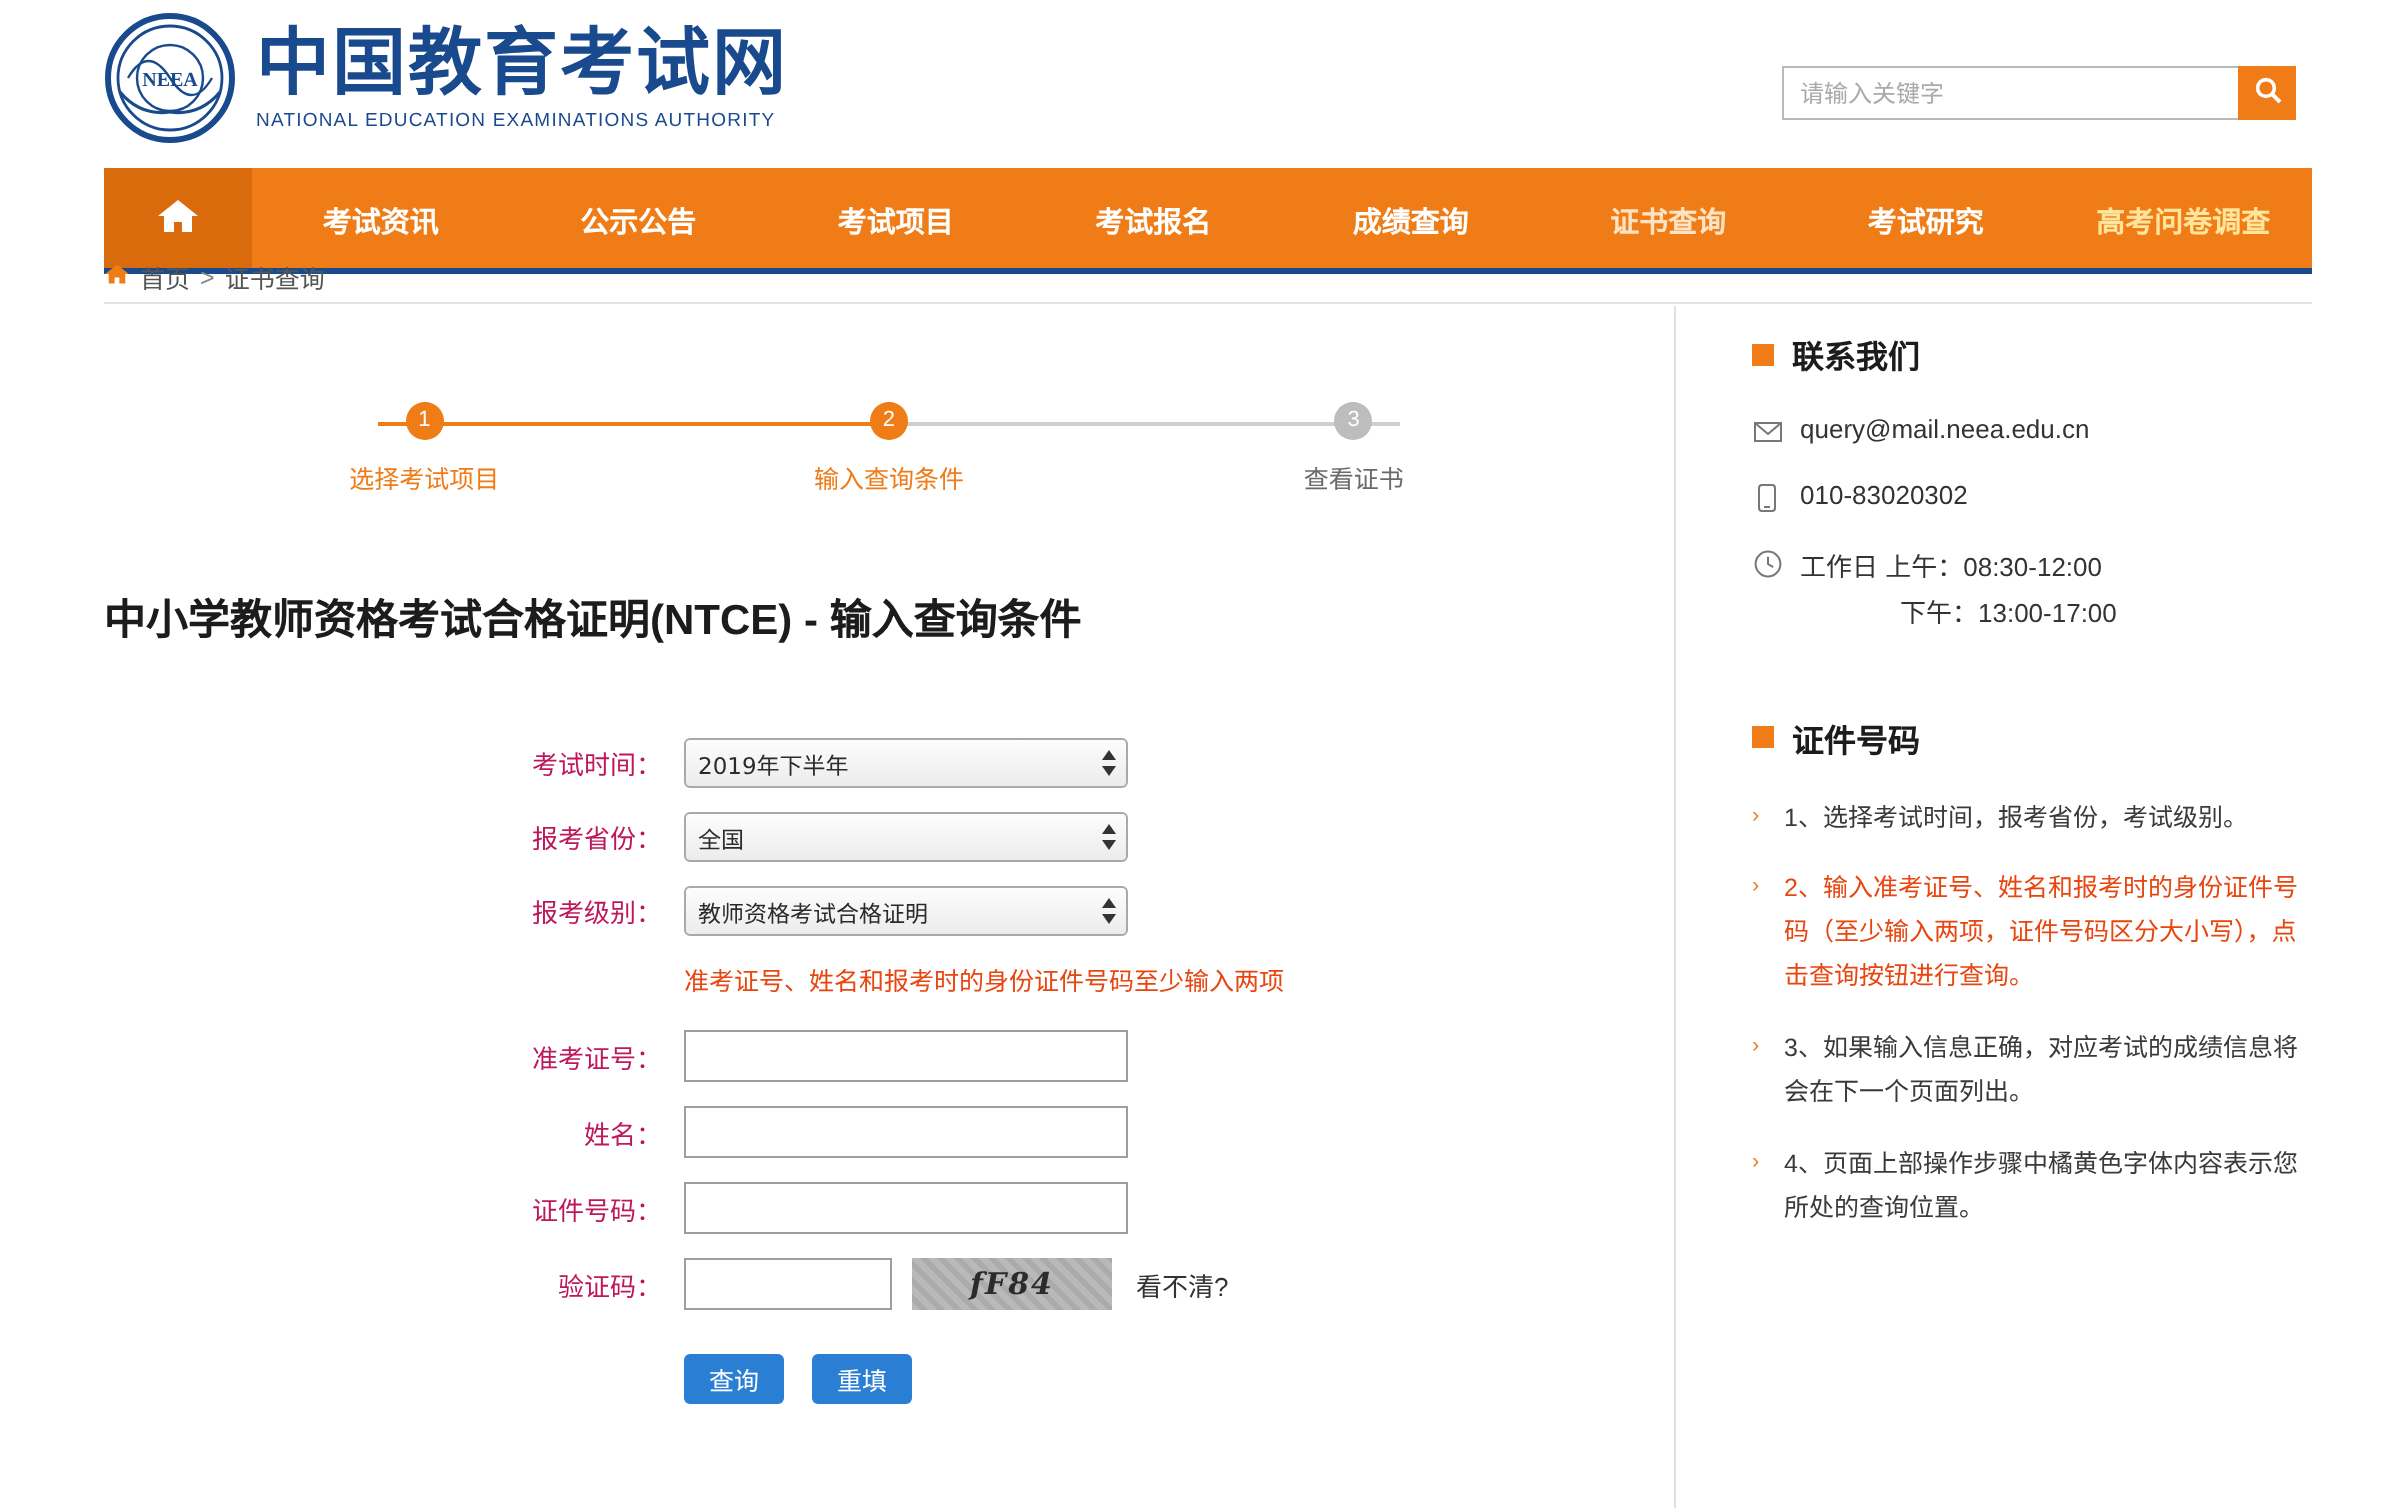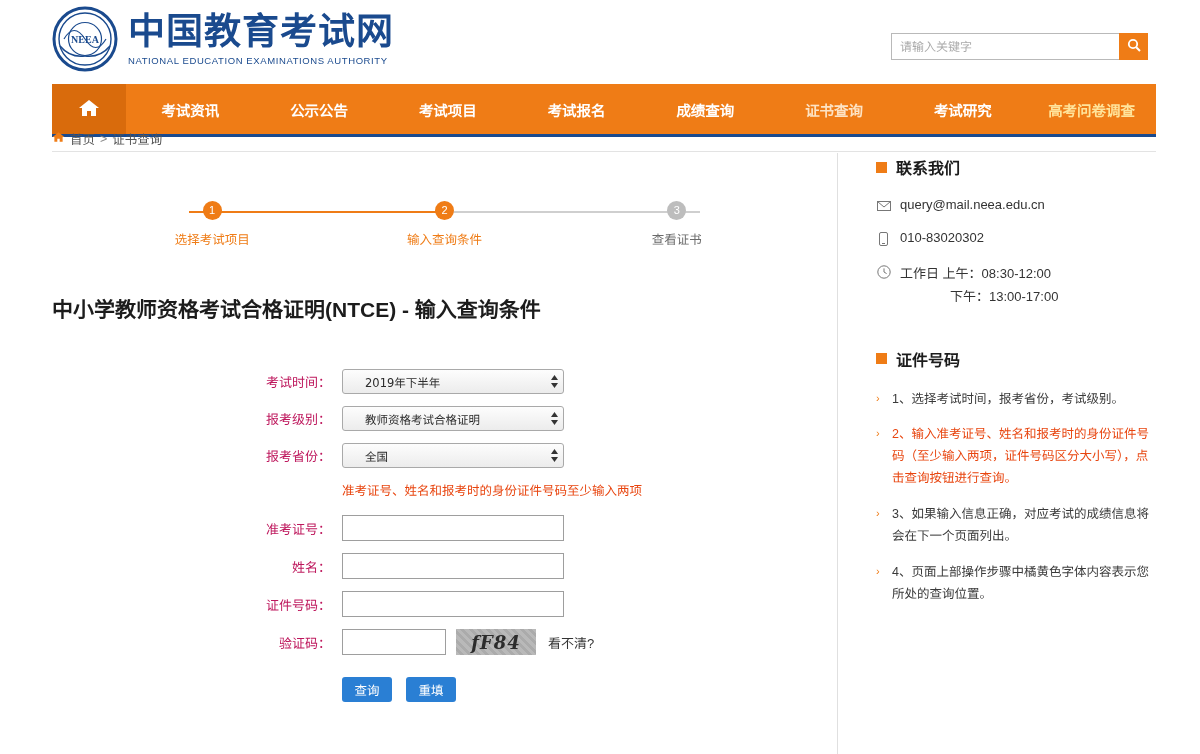--- a/index.html
+++ b/index.html
@@ -100,21 +100,21 @@
   .content {
     position: absolute; top: 153px; left: 52px;
     width: 1104px; height: 601px;
     display: flex;
   }
   .left-col {
     width: 786px; position: relative;
     border-right: 1px solid #e0e0e0;
     background: #fff;
   }
-  .right-col { width: 317px; padding: 2px 0 0 38px; }
+  .right-col { width: 317px; padding: 12px 0 0 38px; }
 
   
   .stepper {
     position: relative;
     margin: 46px 44px 0 44px;
     height: 52px;
   }
   .step-line {
     position: absolute; top: 12px; left: 93px; right: 93px;
     height: 2px; background: #ef7c16;
@@ -151,21 +151,21 @@
   }
   .row .lbl {
     width: 290px; text-align: right; padding-right: 11px;
     font-size: 13px; color: #be185d;
   }
   .sel {
     width: 222px; height: 25px;
     border: 1px solid #a9a9a9; border-radius: 3px;
     background: linear-gradient(#fdfdfd, #ececec);
     font-size: 11.5px; color: #2b2b2b;
-    padding: 0 22px;
+    padding: 0 6px;
     display: flex; align-items: center;
     position: relative;
     font-family: "DejaVu Sans", sans-serif;
   }
   .sel .arrows {
     position: absolute; right: 5px; top: 0; bottom: 0;
     display: flex; flex-direction: column; justify-content: center;
     gap: 3px; color: #333; font-size: 7px; line-height: 5px;
   }
   .txt {
@@ -173,24 +173,24 @@
     border: 1px solid #9e9e9e;
     background: #fff; outline: none;
     font-size: 13px; padding: 0 6px;
   }
   .txt.small { width: 104px; }
   .hint {
     margin: 4px 0 16px 290px;
     font-size: 12.5px; color: #e8450f;
   }
   .captcha-img {
-    width: 80px; height: 26px; margin-left: 10px;
+    width: 100px; height: 26px; margin-left: 10px;
     background: repeating-linear-gradient(45deg,#b9b9b9 0 3px,#ababab 3px 6px);
     color: #2b2b2b; font-weight: bold; font-style: italic;
-    font-size: 18px; letter-spacing: 1px;
+    font-size: 15px; letter-spacing: 1px;
     display: flex; align-items: center; justify-content: center;
     font-family: "DejaVu Serif", serif;
   }
   .recheck {
     margin-left: 12px; font-size: 13px; color: #333; cursor: pointer;
   }
   .btn-row { display: flex; margin: 22px 0 0 290px; gap: 14px; }
   .btn {
     min-width: 50px; height: 25px; padding: 0 12px;
     background: #2a7fd4; color: #fff; border: none; border-radius: 3px;
@@ -331,38 +331,38 @@
                   <path d="M3.5 0 L7 5 L0 5 Z" fill="#333"></path>
                 </svg>
               <svg width="7" height="5" viewBox="0 0 7 5">
                   <path d="M3.5 5 L0 0 L7 0 Z" fill="#333"></path>
                 </svg>
             </span>
           </div>
         </div>
 
         <div class="row">
+          <div class="lbl">报考省份：</div>
+          <div class="sel">
+            <span>全国</span>
+            <span class="arrows">
+              <svg width="7" height="5" viewBox="0 0 7 5">
+                  <path d="M3.5 0 L7 5 L0 5 Z" fill="#333"></path>
+                </svg>
+              <svg width="7" height="5" viewBox="0 0 7 5">
+                  <path d="M3.5 5 L0 0 L7 0 Z" fill="#333"></path>
+                </svg>
+            </span>
+          </div>
+        </div>
+
+        <div class="row">
           <div class="lbl">报考级别：</div>
           <div class="sel">
             <span>教师资格考试合格证明</span>
-            <span class="arrows">
-              <svg width="7" height="5" viewBox="0 0 7 5">
-                  <path d="M3.5 0 L7 5 L0 5 Z" fill="#333"></path>
-                </svg>
-              <svg width="7" height="5" viewBox="0 0 7 5">
-                  <path d="M3.5 5 L0 0 L7 0 Z" fill="#333"></path>
-                </svg>
-            </span>
-          </div>
-        </div>
-
-        <div class="row">
-          <div class="lbl">报考省份：</div>
-          <div class="sel">
-            <span>全国</span>
             <span class="arrows">
               <svg width="7" height="5" viewBox="0 0 7 5">
                   <path d="M3.5 0 L7 5 L0 5 Z" fill="#333"></path>
                 </svg>
               <svg width="7" height="5" viewBox="0 0 7 5">
                   <path d="M3.5 5 L0 0 L7 0 Z" fill="#333"></path>
                 </svg>
             </span>
           </div>
         </div>

